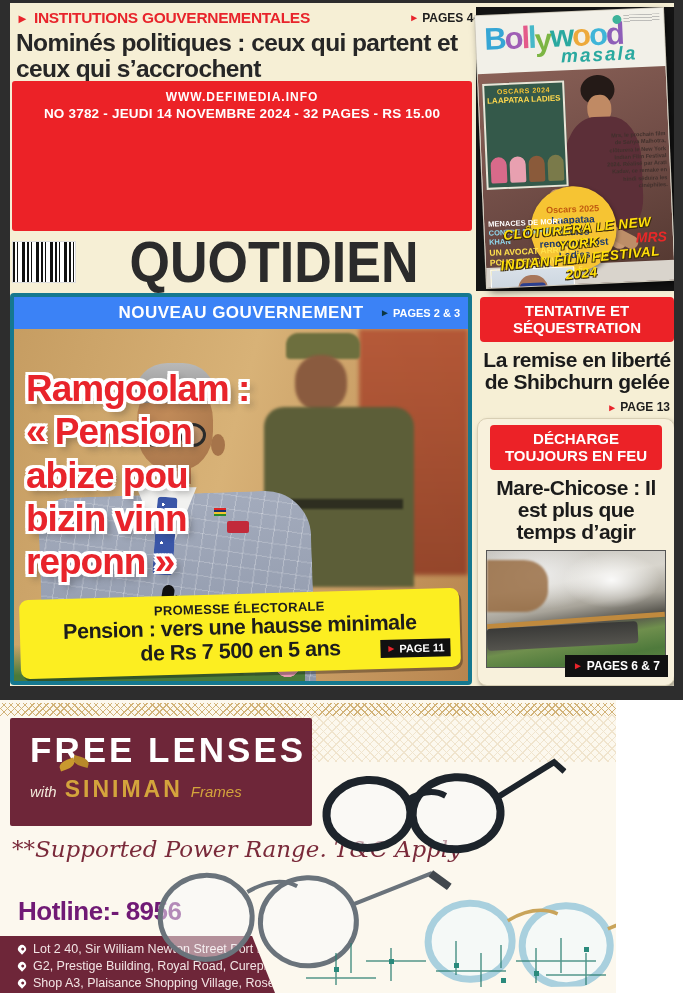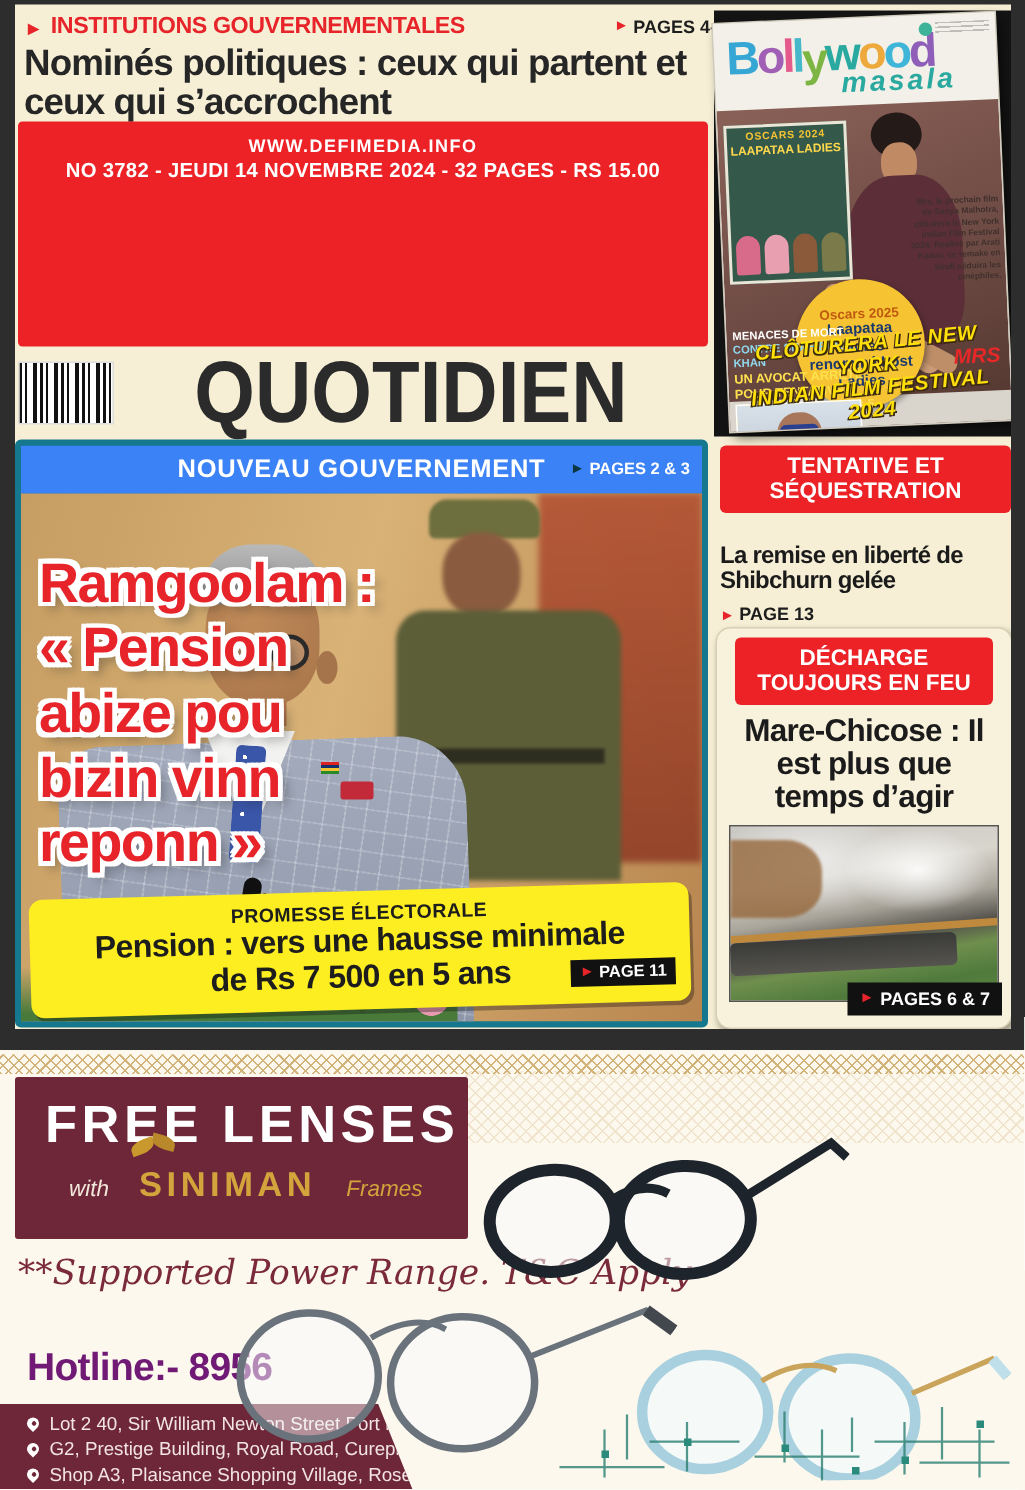--- a/index.html
+++ b/index.html
@@ -121,45 +121,45 @@
     text-shadow:-3px -3px 0 #fff,3px -3px 0 #fff,-3px 3px 0 #fff,3px 3px 0 #fff,-3px 0 0 #fff,3px 0 0 #fff,0 -3px 0 #fff,0 3px 0 #fff,5px 5px 7px rgba(40,40,40,.45); }
   .main-headline span { display:block; }
   .promo { position:absolute; left:6px; right:8px; bottom:8px; background:#fcee21; border-radius:9px; transform:rotate(-1.6deg); text-align:center; padding:7px 10px 10px; box-shadow:2px 3px 0 rgba(0,0,0,.3); }
   .promo-kicker { color:#1d1d1d; font-weight:bold; font-size:13px; letter-spacing:.3px; }
   .promo-line { color:#1d1d1d; font-weight:bold; font-size:21.5px; line-height:1.1; letter-spacing:-0.5px; }
   .promo-badge { position:absolute; right:10px; bottom:11px; background:#111; color:#fff; font-weight:bold; font-size:11px; padding:3px 6px; display:flex; gap:3px; align-items:center; }
 
   
   .side1 { position:absolute; top:294px; left:470px; width:194px; }
   .side-kicker { background:#ec2227; border-radius:4px; color:#fff; font-weight:bold; font-size:15px; line-height:1.15; text-align:center; padding:5px 6px; }
-  .side1-headline { margin-top:20px; color:#1b1b1b; font-weight:bold; font-size:16px; line-height:1.08; letter-spacing:-0.5px; }
-  .side-pageref { margin-top:6px; text-align:left; font-weight:bold; font-size:12px; color:#1d1d1d; padding-right:20px; }
+  .side1-headline { margin-top:7px; color:#1b1b1b; font-weight:bold; font-size:21px; line-height:1.08; text-align:center; letter-spacing:-0.5px; }
+  .side-pageref { margin-top:6px; text-align:right; font-weight:bold; font-size:12px; color:#1d1d1d; padding-right:4px; }
   .side-pageref .arr-sm { margin-right:3px; }
   .side2 { position:absolute; top:415px; left:467px; width:198px; height:268px; background:#f8f1dc; border:1px solid #d8cfb4; border-radius:10px; padding:6px 8px; box-shadow:2px 3px 5px rgba(0,0,0,.35); }
   .side2 .side-kicker { margin:0 4px; }
   .side2-headline { margin-top:7px; color:#1b1b1b; font-weight:bold; font-size:21px; line-height:1.05; text-align:center; letter-spacing:-0.5px; }
   .landfill { position:relative; margin-top:7px; width:100%; height:118px; border:1px solid #555;
     background:
       radial-gradient(ellipse 70px 40px at 70% 25%, rgba(255,255,255,.9) 0%, transparent 70%),
       radial-gradient(ellipse 90px 50px at 30% 20%, rgba(240,240,240,.85) 0%, transparent 70%),
       linear-gradient(170deg, #c9c7c2 0%, #d8d5cd 30%, #a8a49a 48%, #55534c 62%, #6f8f4d 72%, #4f7a3c 86%, #5d8742 100%); }
   .landfill-path { position:absolute; top:58%; left:0; width:100%; height:5px; background:#c08a3e; transform:rotate(-4deg); }
   .landfill-debris { position:absolute; top:64%; left:0; width:85%; height:22px; background:linear-gradient(#3a3a38,#55544e); transform:rotate(-3deg); border-radius:4px; }
   .landfill-mound { position:absolute; top:8%; left:0; width:34%; height:45%; background:#96683c; border-radius:0 40% 40% 0; opacity:.8; filter:blur(1px); }
   .side2-badge { position:absolute; right:6px; bottom:8px; background:#111; color:#fff; font-weight:bold; font-size:12px; padding:4px 8px; display:flex; gap:4px; align-items:center; }
 
   
-  .ad { position:relative; width:683px; height:293px; background:#fcf8ee; overflow:hidden; }
+  .ad { position:relative; width:616px; height:293px; background:#fcf8ee; overflow:hidden; }
   .gold-band { position:absolute; top:3px; left:0; right:0; height:13px; opacity:.8;
     background:repeating-linear-gradient(45deg,#c8a25c 0 1px,transparent 1px 5px),repeating-linear-gradient(-45deg,#c8a25c 0 1px,transparent 1px 5px); }
   .lattice { position:absolute; top:14px; right:0; width:55%; height:48px; opacity:.22;
     background:repeating-linear-gradient(45deg,#c8a25c 0 1px,transparent 1px 6px),repeating-linear-gradient(-45deg,#c8a25c 0 1px,transparent 1px 6px); }
   .maroon-box { position:absolute; top:18px; left:10px; width:302px; height:108px; background:#6e2639; border-radius:2px; padding:12px 0 0 20px; }
   .free-title { color:#fff; font-weight:bold; font-size:35px; letter-spacing:3px; }
-  .brand-row { margin-top:6px; display:flex; align-items:baseline; gap:20px;margin-left:16px; }
+  .brand-row { margin-top:6px; display:flex; align-items:baseline; gap:8px; }
   .with-label { color:#f2e8da; font-style:italic; font-size:15px; }
   .brand { color:#d4a43c; font-weight:bold; font-size:23px; letter-spacing:3px; position:relative; }
   .leaf { position:absolute; top:-16px; left:-6px; width:16px; height:9px; background:#c9992e; border-radius:60% 0 60% 0; transform:rotate(-20deg); }
   .leaf2 { position:absolute; top:-19px; left:8px; width:16px; height:9px; background:#b8882a; border-radius:0 60% 0 60%; transform:rotate(15deg); }
   .frames-label { color:#d4a43c; font-style:italic; font-size:15px;text-align:right; }
   .disclaimer { position:absolute; top:136px; left:12px; color:#7a2a3a; font-family:"DejaVu Serif", serif; font-style:italic; font-size:23px; }
   .hotline { position:absolute; top:196px; left:18px; color:#701a75; font-weight:bold; font-size:26px; letter-spacing:-0.5px; }
   .addr-box { position:absolute; top:236px; left:0; width:382px; height:57px; background:#6e2639; clip-path:polygon(0 0,66% 0,72% 100%,0 100%); padding:4px 0 0 18px; }
   .addr-line { display:flex; align-items:center; gap:7px; color:#f2e4e4; font-size:12.5px; height:17px; }
   .pin { width:8px; height:8px; background:#fff; border-radius:50% 50% 50% 0; transform:rotate(-45deg); position:relative; flex:0 0 auto; }

